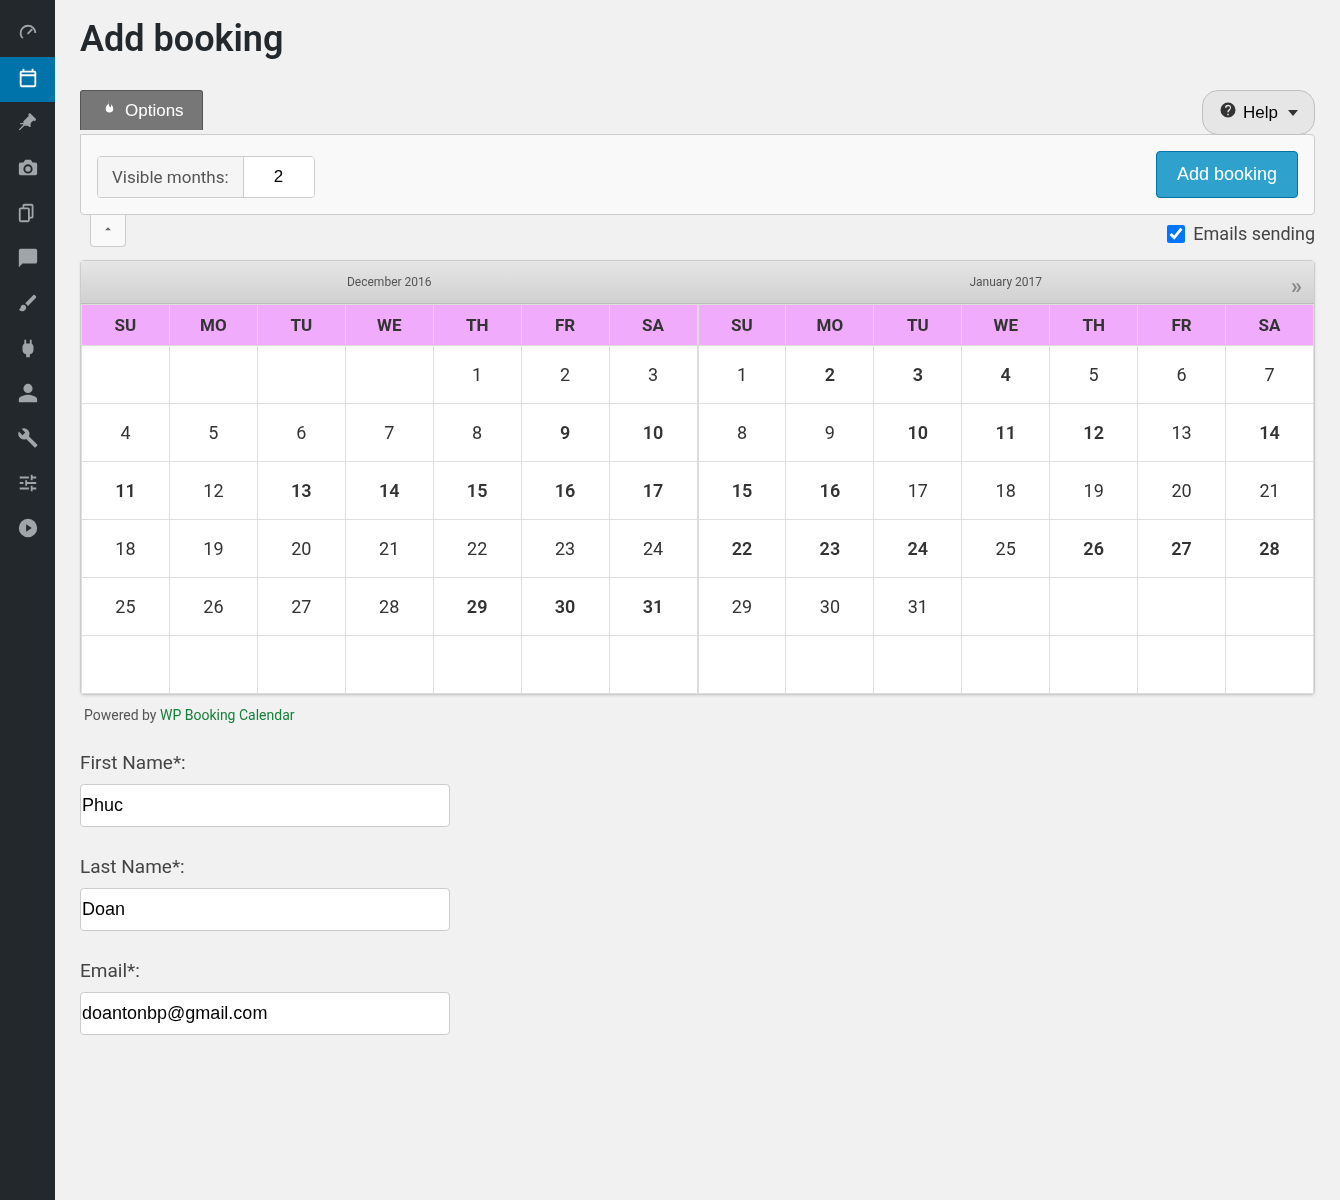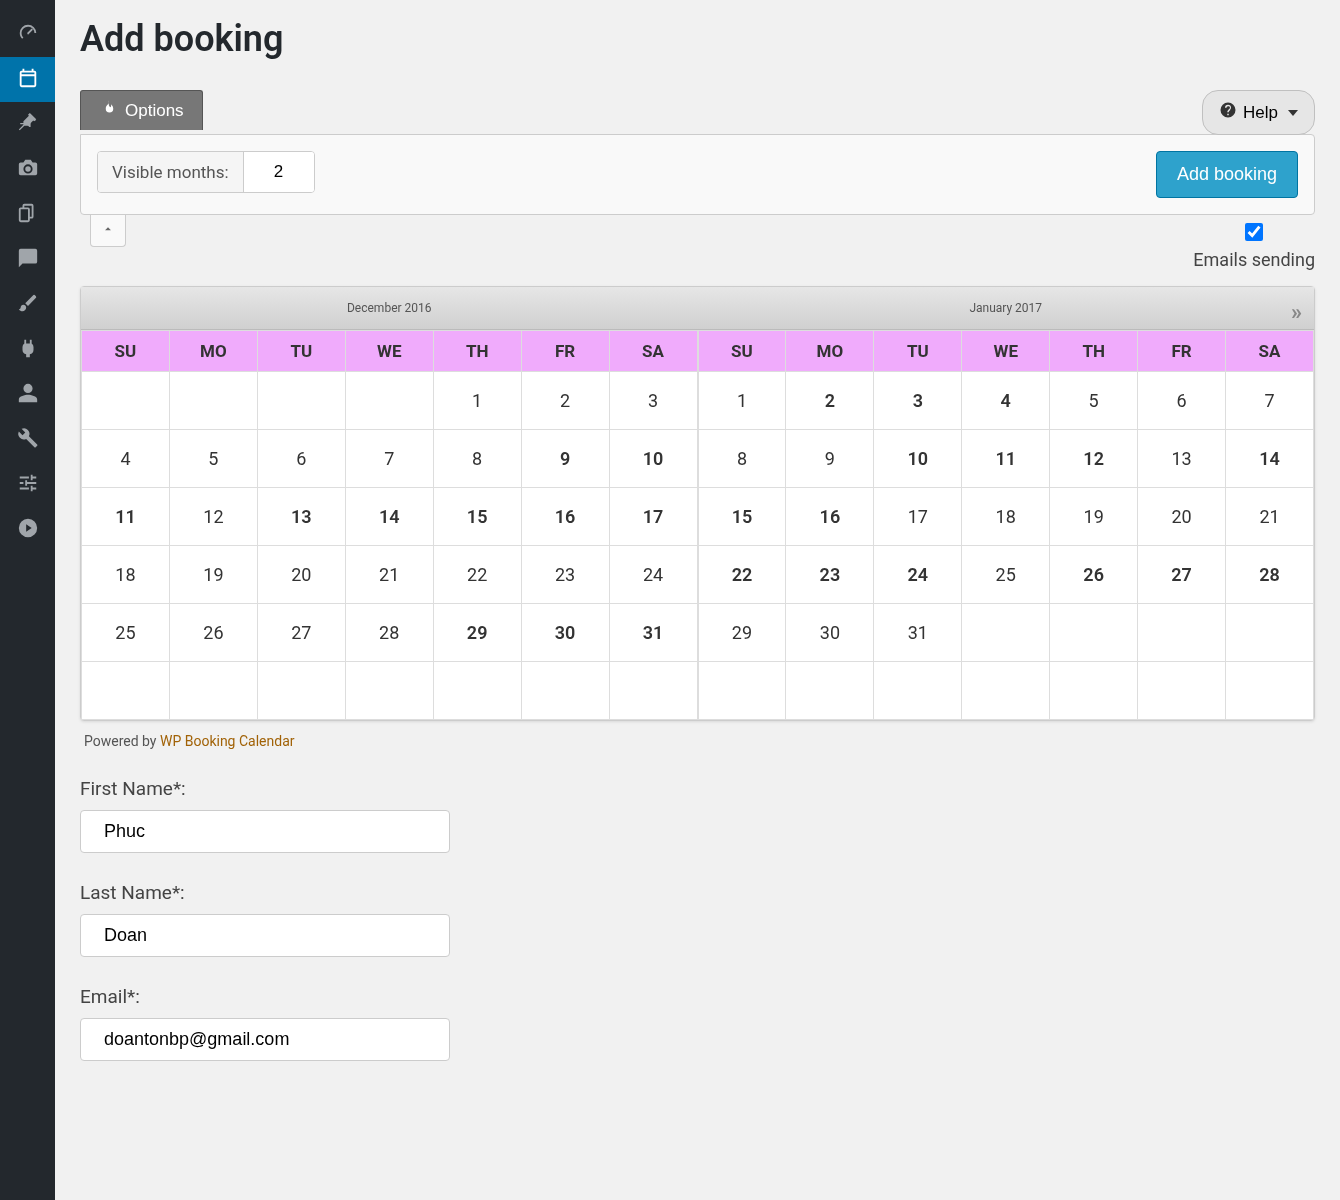--- a/index.html
+++ b/index.html
@@ -68,21 +68,21 @@
   display: inline-flex;
   align-items: center;
   gap: 6px;
 }
 .options-panel {
   background: #f9f9f9;
   border: 1px solid #ccc;
   border-radius: 0 4px 4px 4px;
   padding: 16px;
   display: flex;
-  align-items: flex-start;
+  align-items: flex-end;
   gap: 28px;
   margin-top: -1px;
 }
 .input-group {
   display: inline-flex;
   border: 1px solid #ccc;
   border-radius: 4px;
   background: #fff;
   overflow: hidden;
 }
@@ -126,21 +126,20 @@
   cursor: pointer;
   margin-left: 10px;
 }
 .emails-row {
   display: flex;
   justify-content: flex-end;
   align-items: center;
   gap: 8px;
   font-size: 18px;
   margin: 8px 0 16px 0;
-  flex-direction: column;
 }
 .emails-row input[type="checkbox"] { width: 18px; height: 18px; }
 .calendar-wrap {
   border: 1px solid #ccc;
   border-radius: 4px;
   background: #fff;
   box-shadow: 0 1px 3px rgba(0,0,0,0.1);
 }
 .cal-header {
   display: flex;
@@ -196,33 +195,33 @@
 td.empty { background: #fff; cursor: default; }
 td.muted { color: #96a4b0; background: #f7f7f7; }
 td.red { background: #cf1b1b; color: #7a0d0d; font-weight: 600; }
 td.dark { background: #555; color: #fff; font-weight: 600; }
 td.orange { background: #e5a100; color: #8a6200; font-weight: 600; }
 .powered {
   font-size: 14px;
   color: #555;
   padding: 12px 4px 0 4px;
 }
-.powered a { color: #a16207; text-decoration: none; }
+.powered a { color: #15803d; text-decoration: none; }
 .form-row { margin-top: 28px; }
 .form-row label {
   display: block;
   font-size: 19px;
   color: #444;
   margin-bottom: 10px;
 }
 .form-row input {
   width: 370px;
   border: 1px solid #ccc;
   border-radius: 4px;
-  padding: 10px 23px;
+  padding: 10px 1px;
   font-size: 18px;
 }
 .caret-down {
   display: inline-block;
   width: 0; height: 0;
   border-left: 5px solid transparent;
   border-right: 5px solid transparent;
   border-top: 6px solid #333;
   margin-left: 4px;
 }

